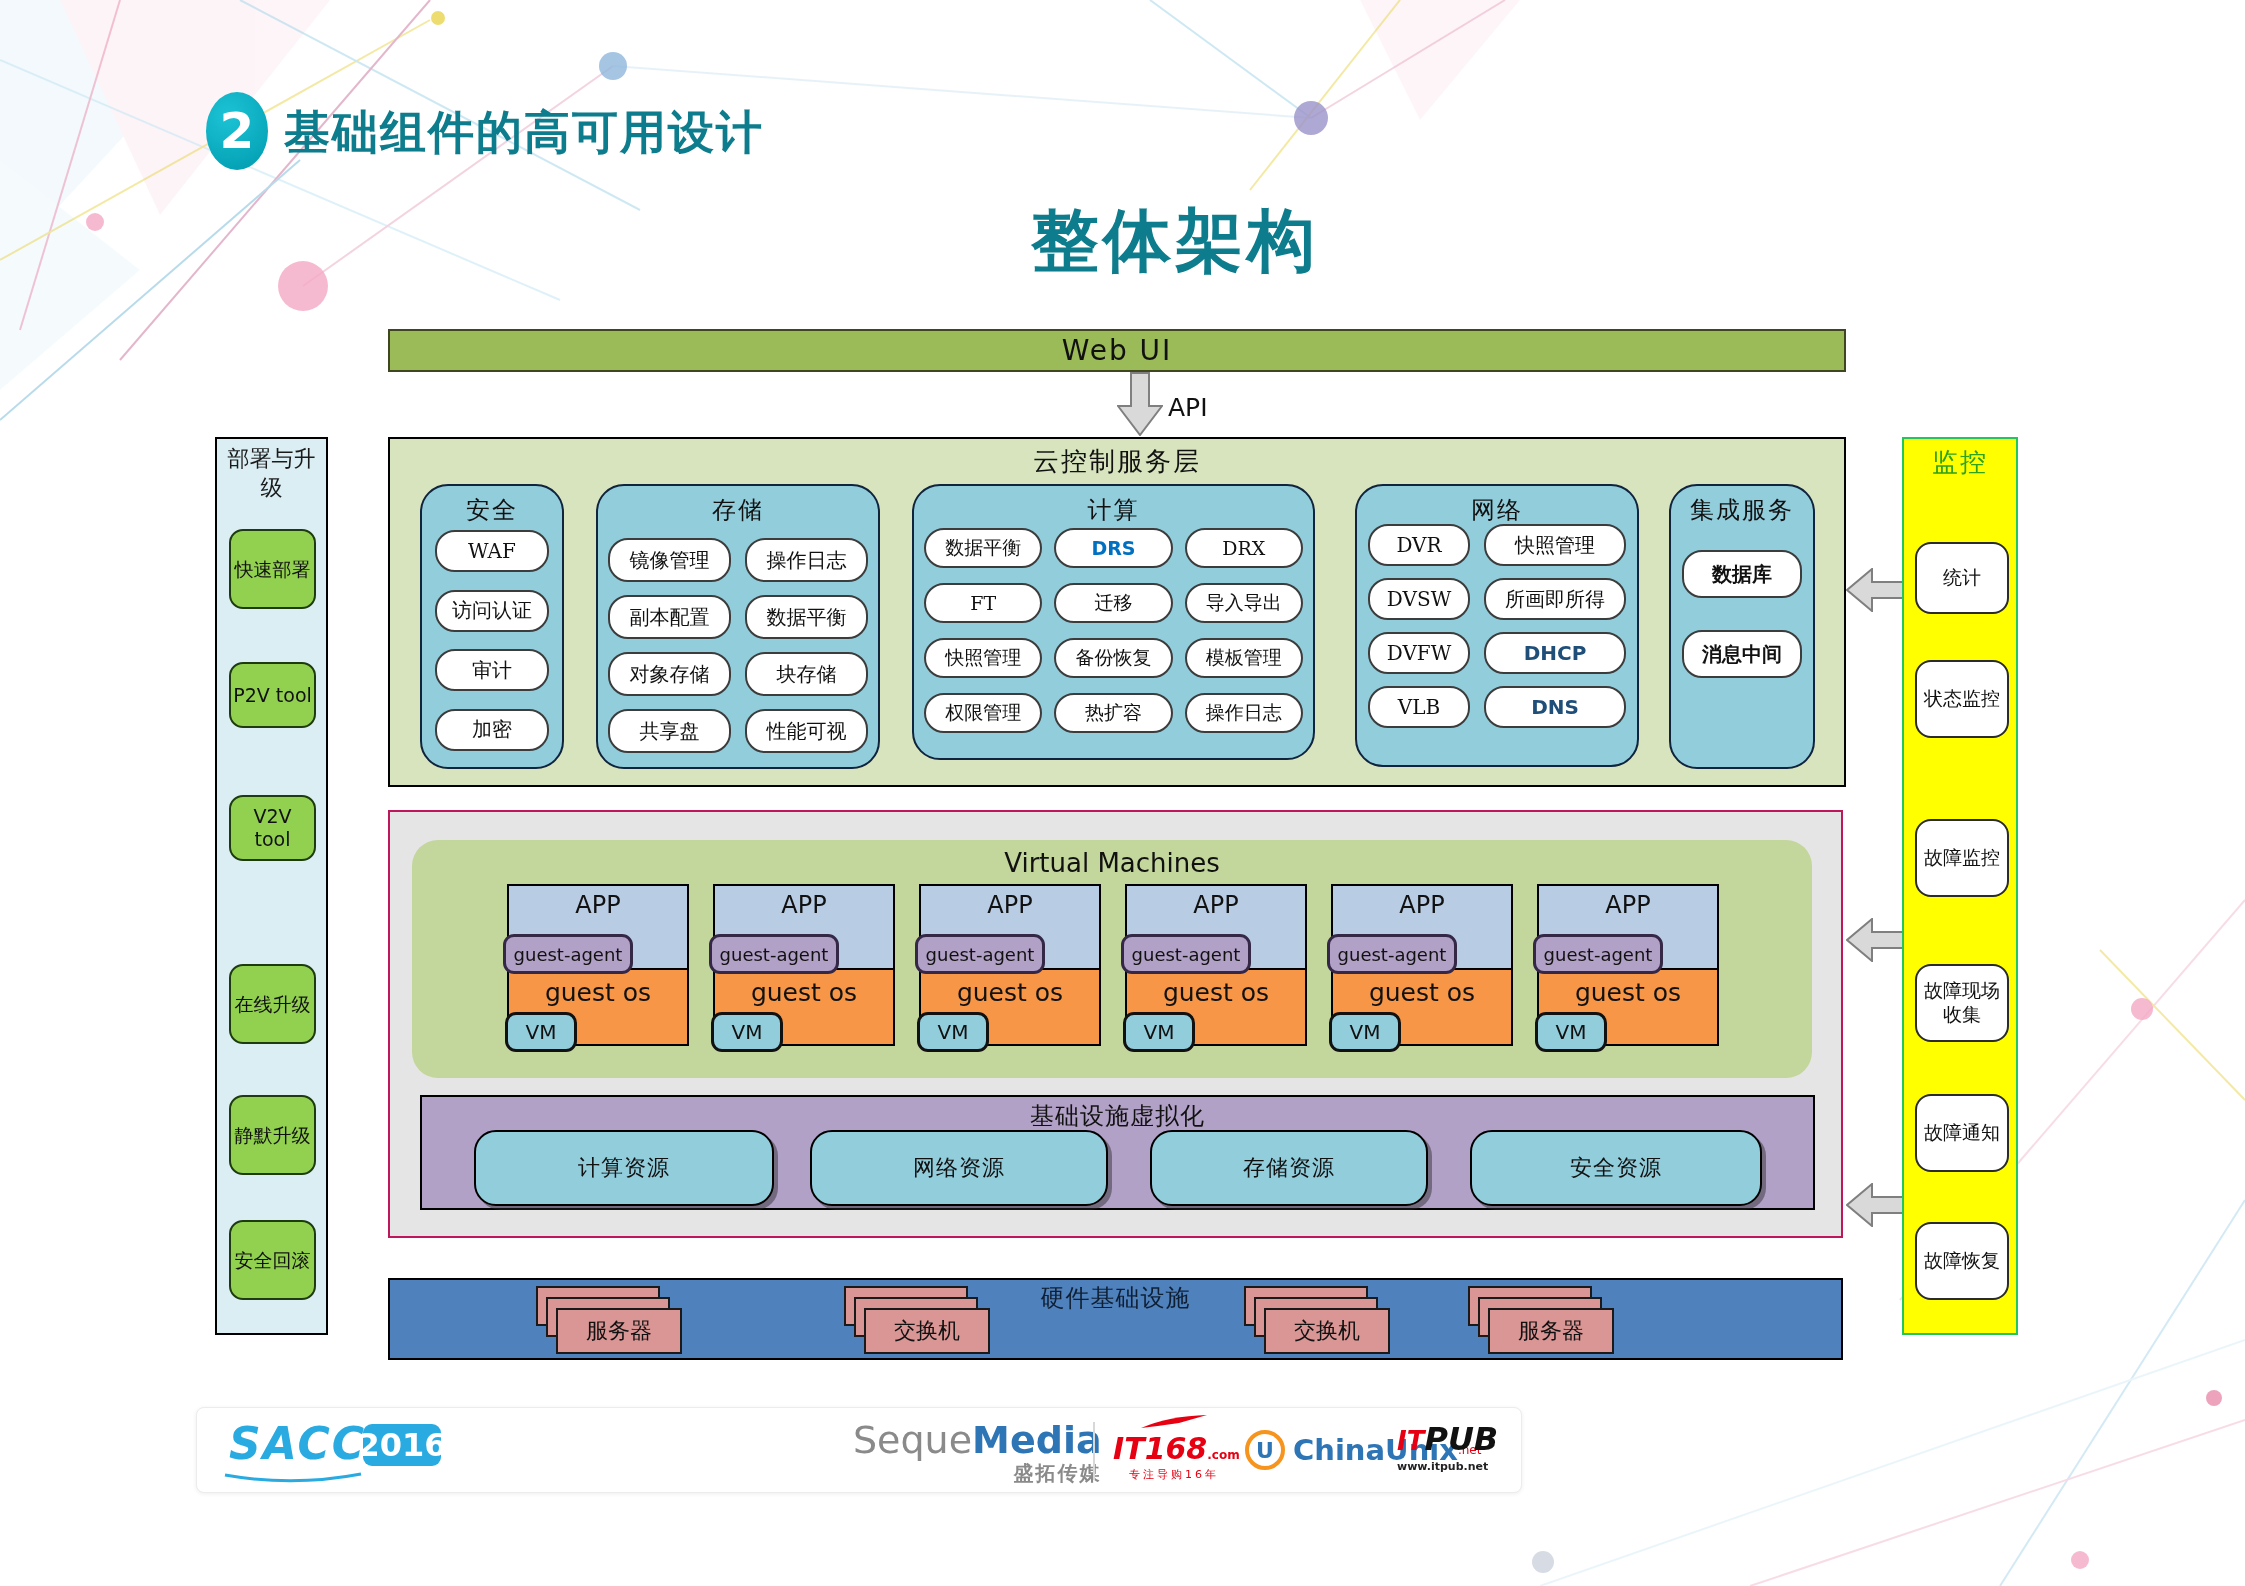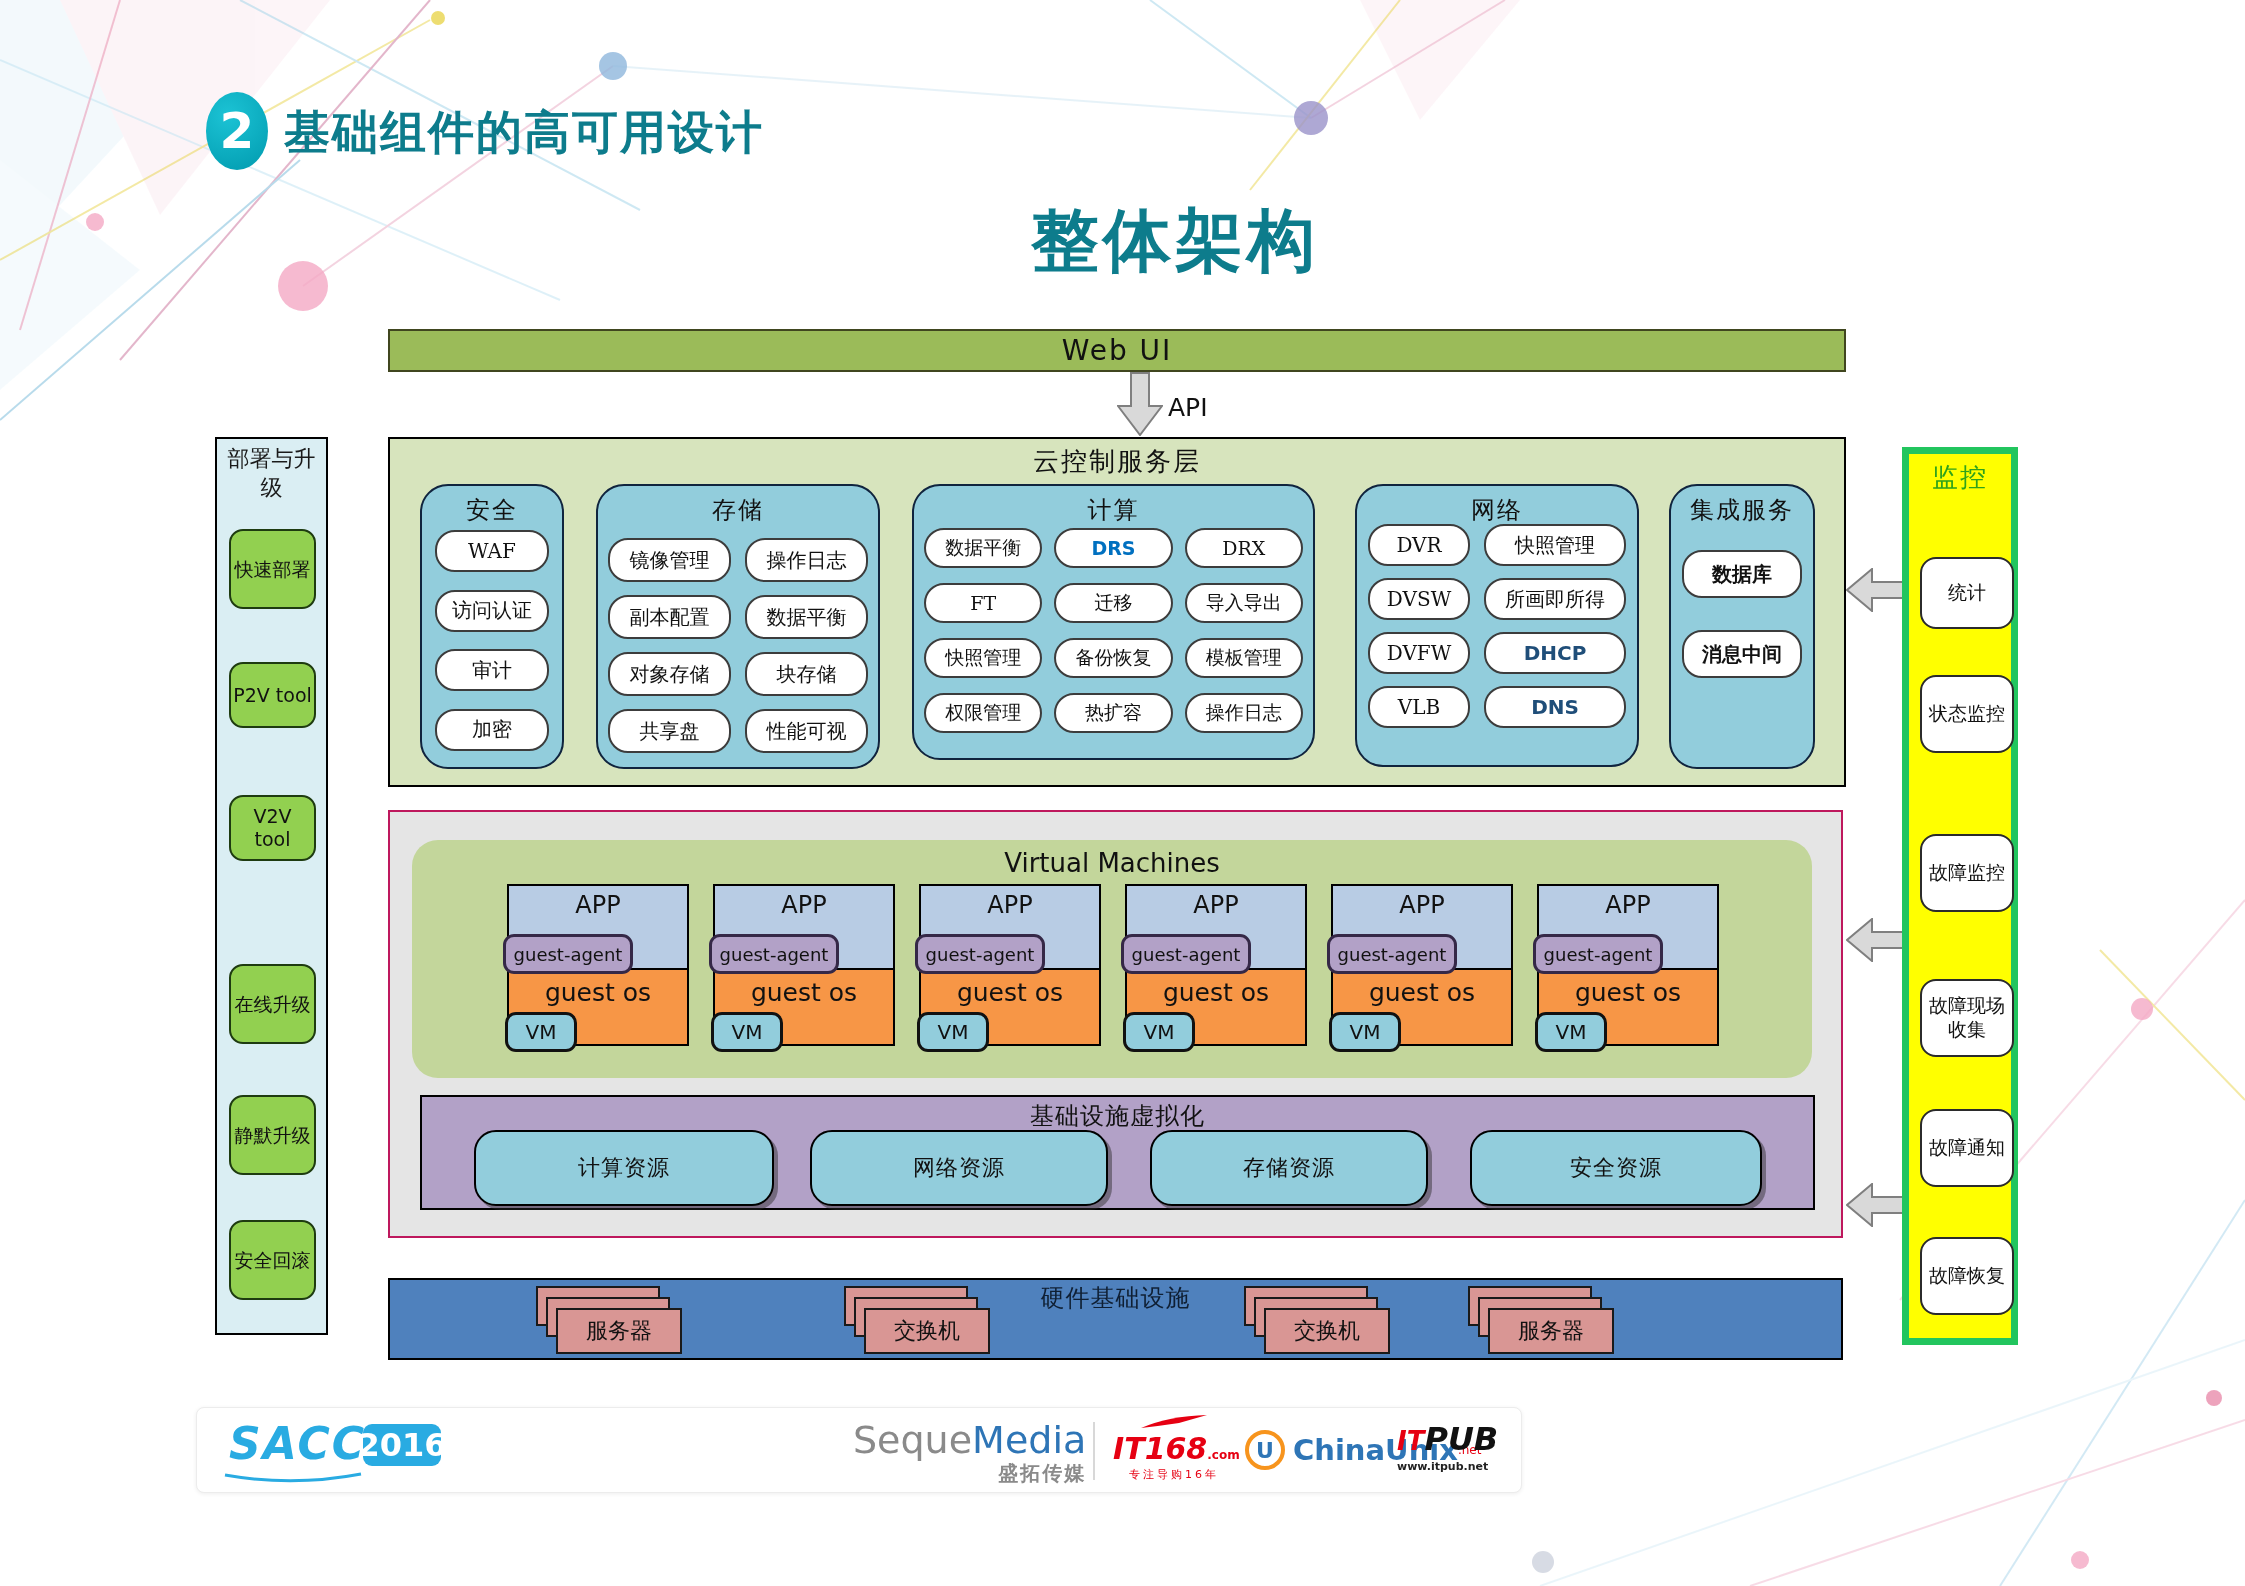--- a/index.html
+++ b/index.html
@@ -43,21 +43,21 @@
 .cmp-grid .gitem { height:40px; font-size:19px; }
 .net-grid { position:absolute; top:38px; left:11px; right:11px; display:grid; grid-template-columns:102px 1fr; column-gap:14px; row-gap:12px; }
 .net-grid .gitem { height:42px; }
 .svc-items { position:absolute; top:64px; left:11px; right:11px; display:flex; flex-direction:column; gap:32px;font-weight:bold; }
 .svc-items .gitem { height:48px; }
 .txt-serif { font-family:"DejaVu Serif","Liberation Serif",serif; }
 .txt-blue { color:#0070C0; font-weight:bold; }
 .txt-navy { color:#1F4E79; font-weight:bold; }
 
 
-.monitor-panel { position:absolute; left:1902px; top:437px; width:116px; height:898px; background:#FFFF00; border:7px solid #22c55e;margin-top:10px; }
+.monitor-panel { position:absolute; left:1902px; top:437px; width:116px; height:898px; background:#FFFF00; border:2px solid #22c55e; }
 .monitor-title { position:absolute; top:6px; left:0; width:100%; text-align:center; font-size:26px; color:#2fa31b; letter-spacing:2px; }
 .monitor-btn { position:absolute; left:11px; width:94px; background:#fff; border:2px solid #2b2b2b; border-radius:16px;
   display:flex; align-items:center; justify-content:center; text-align:center; font-size:19px; line-height:1.25; color:#111; padding:2px; }
 
 
 .vm-outer { position:absolute; left:388px; top:810px; width:1455px; height:428px; background:#e5e5e5; border:2px solid #be185d;padding-left:48px; }
 .vm-green { position:absolute; left:22px; top:28px; width:1400px; height:238px; background:#C3D69B; border-radius:26px; }
 .vm-title { position:absolute; top:8px; left:0; width:100%; text-align:center; font-size:26px; color:#111; }
 .vm-row { position:absolute; top:44px; left:95px; display:flex; gap:24px; }
 .vmstack { position:relative; width:182px; height:162px; }
@@ -86,21 +86,21 @@
 
 .footer-bar { position:absolute; left:196px; top:1407px; width:1326px; height:86px; background:#fff; border-radius:8px;
   border:1px solid #ececec; box-shadow:0 1px 4px rgba(0,0,0,0.07); }
 .sacc { position:absolute; left:32px; top:10px; font-size:44px; font-weight:bold; font-style:italic; color:#29ABE2; letter-spacing:2px; }
 .sacc-swoosh { position:absolute; left:26px; top:62px; }
 .year-badge { position:absolute; left:166px; top:16px; width:78px; height:42px; background:#29ABE2; border-radius:9px; color:#fff;
   font-size:32px; font-weight:bold; display:flex; align-items:center; justify-content:center; }
 .conf { position:absolute; left:256px; top:22px; font-size:31px; font-weight:bold; color:#8a8a8a; letter-spacing:1px; }
 .seque-wrap { position:absolute; left:656px; top:10px; text-align:right; }
 .seque { font-size:38px; color:#8a8a8a; }
-.media { font-size:38px; color:#2E75B6; }
+.media { font-size:38px; color:#2E75B6;font-weight:bold; }
 .media-cn { font-size:20px; font-weight:bold; color:#8a8a8a; letter-spacing:2px; margin-top:-2px; }
 .sep { position:absolute; left:896px; top:14px; width:2px; height:58px; background:#d8d8d8; }
 .it168-wrap { position:absolute; left:916px; top:6px; width:122px; text-align:center; color:#E60012; }
 .it168-text { font-size:30px; font-weight:bold; font-style:italic; line-height:1; }
 .it168-com { font-size:12px; font-style:normal; }
 .it168-slogan { font-size:11px; letter-spacing:3px; margin-top:3px; }
 .cu-wrap { position:absolute; left:1048px; top:22px; display:flex; align-items:center; gap:8px; }
 .cu-badge { width:40px; height:40px; border-radius:50%; border:4px solid #F7941D; color:#2E75B6; font-weight:bold; font-size:22px;
   display:flex; align-items:center; justify-content:center; background:#fff; }
 .cu-text { font-size:29px; font-weight:bold; color:#2E75B6; }

